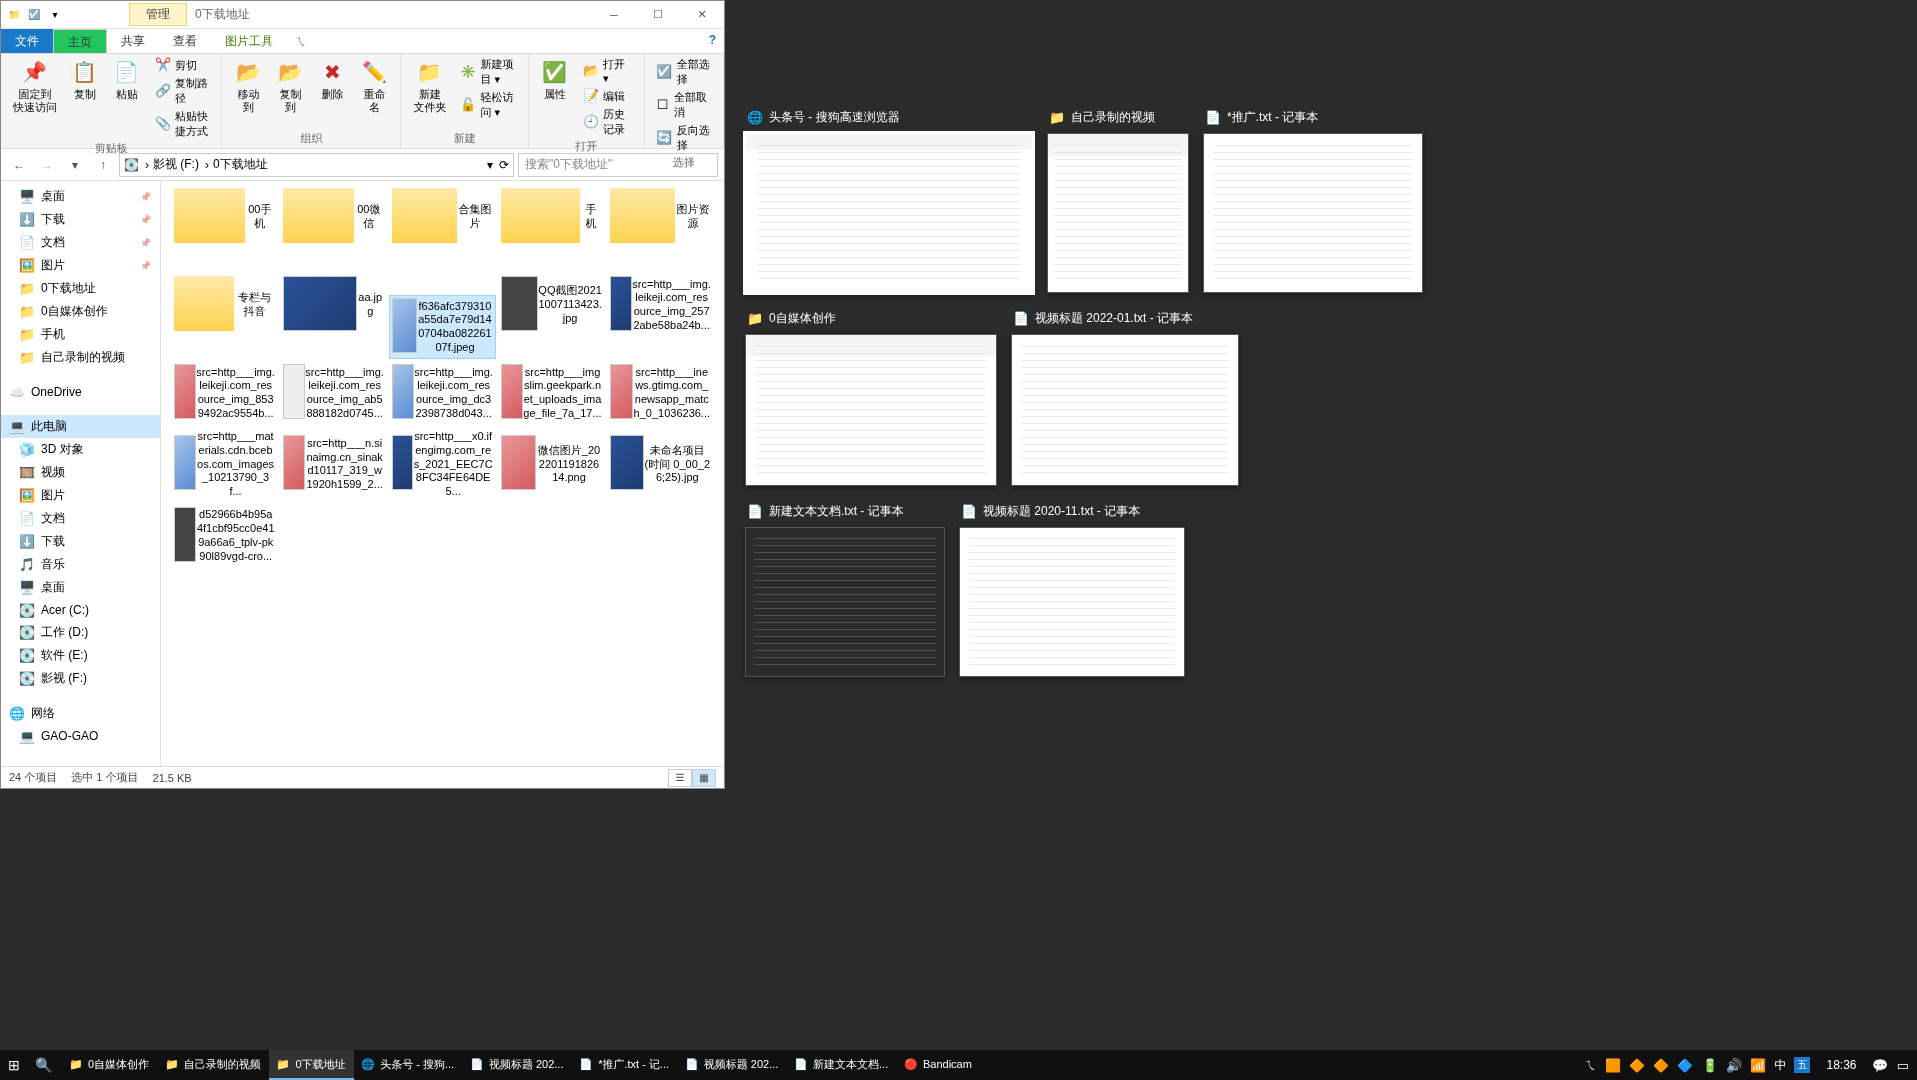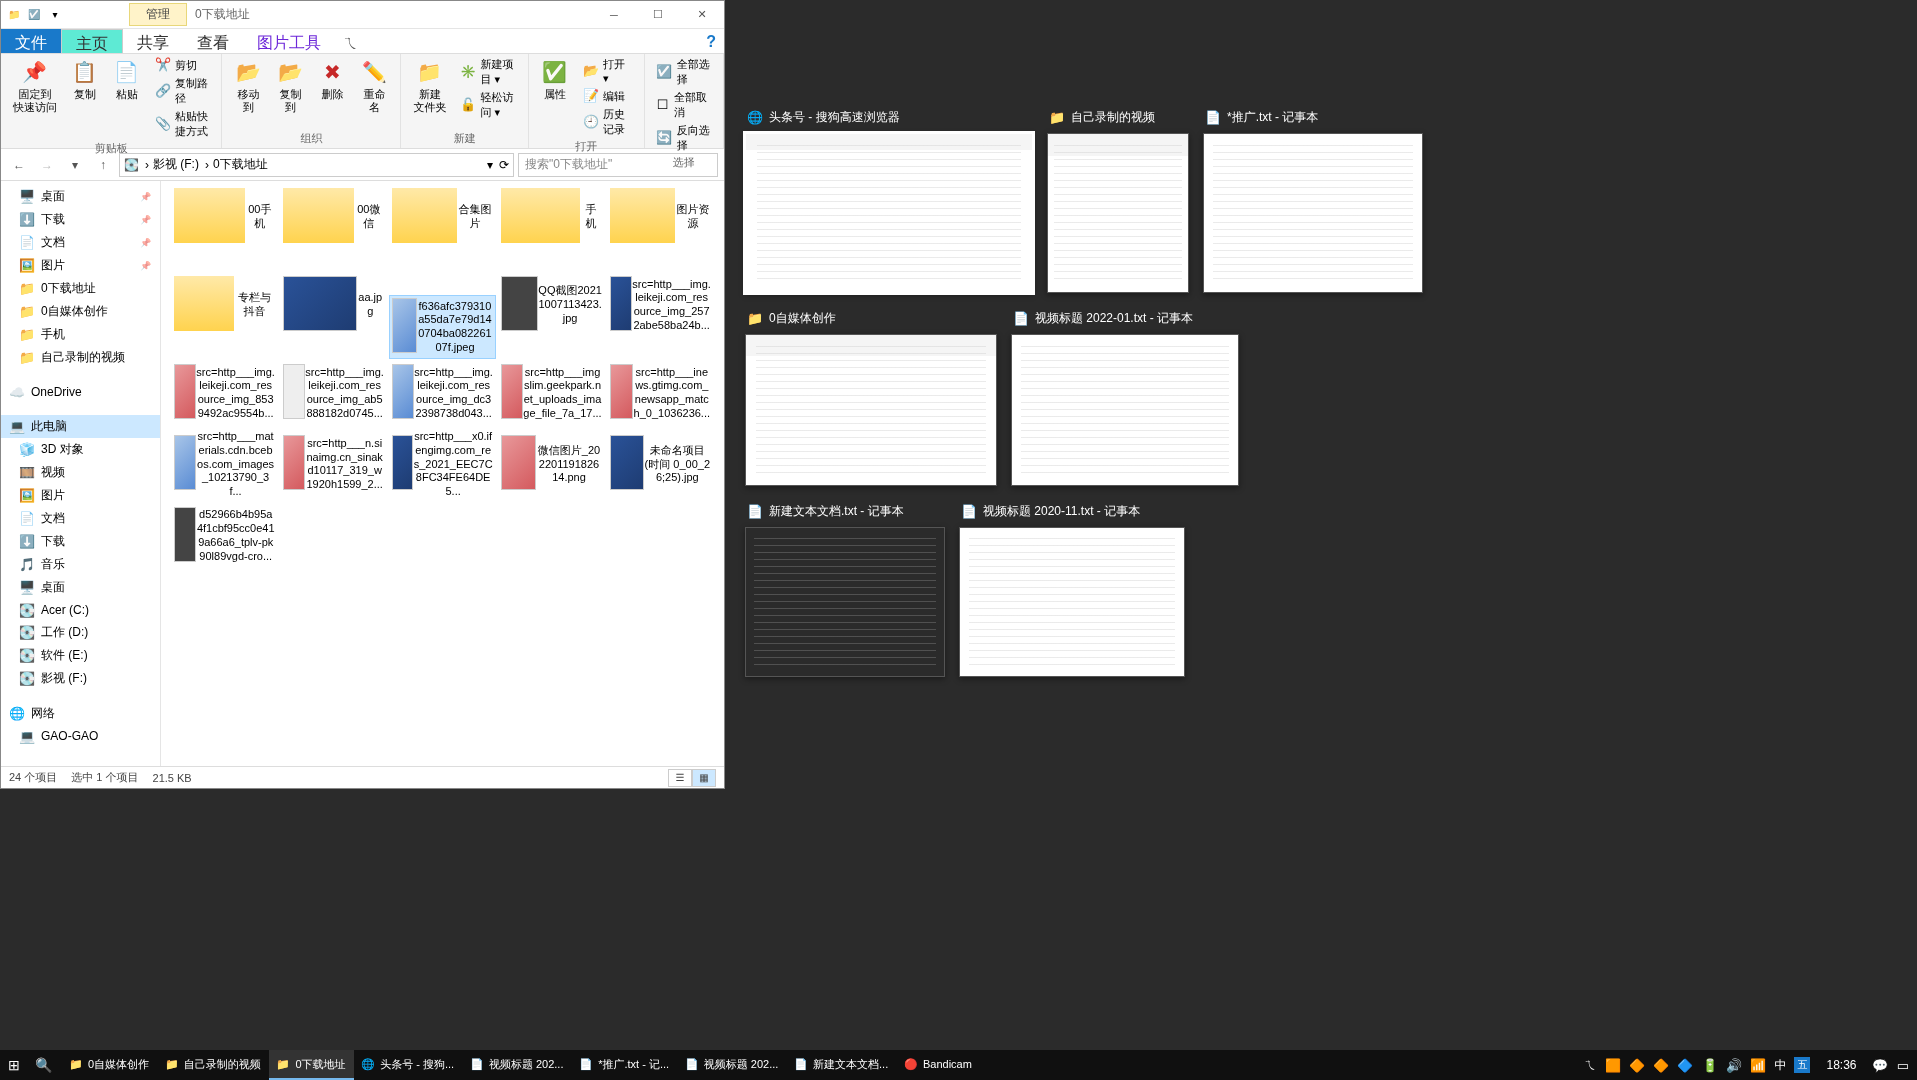--- a/index.html
+++ b/index.html
@@ -8,25 +8,25 @@
 
 .explorer { position: absolute; left: 0; top: 0; width: 725px; height: 789px; background: #fff; border: 1px solid #888; display: flex; flex-direction: column; }
 .titlebar { height: 28px; background: #fff; display: flex; align-items: center; font-size: 12px; border-bottom: 1px solid #e5e5e5; }
 .titlebar-icns { display: flex; gap: 4px; padding: 0 6px; }
 .titlebar-icn { width: 16px; height: 16px; display: flex; align-items: center; justify-content: center; font-size: 10px; }
 .title-tab { background: #fff3c9; border: 1px solid #e8d77a; padding: 2px 16px; font-size: 12px; color: #444; margin-left: 60px; }
 .title-text { margin-left: 8px; color: #666; font-size: 12px; }
 .win-ctrls { margin-left: auto; display: flex; }
 .win-ctrl { width: 44px; height: 28px; display: flex; align-items: center; justify-content: center; font-size: 11px; color: #555; }
 
-.ribbon-tabs { height: 24px; display: flex; align-items: stretch; font-size: 16px; }
+.ribbon-tabs { height: 24px; display: flex; align-items: stretch; font-size: 12px; }
 .ribbon-tab { padding: 4px 14px; color: #333; cursor: pointer; }
 .ribbon-tab.file { background: #1979ca; color: #fff; }
-.ribbon-tab.active { background: #5eead4; border-top: 1px solid #ccc; border-left: 1px solid #ccc; border-right: 1px solid #ccc; }
-.ribbon-tab.tools { color: #6d28d9; }
+.ribbon-tab.active { background: #22c55e; border-top: 1px solid #ccc; border-left: 1px solid #ccc; border-right: 1px solid #ccc; }
+.ribbon-tab.tools { color: #4d7c0f; }
 .ribbon-help { margin-left: auto; padding: 4px 8px; color: #1979ca; font-weight: bold; }
 .ribbon-chevron { padding: 4px 8px; color: #555; }
 
 .ribbon-body { height: 96px; background: #f5f5f5; border-top: 1px solid #ddd; border-bottom: 1px solid #ddd; display: flex; font-size: 11px; }
 .ribbon-grp { display: flex; flex-direction: column; align-items: center; padding: 2px 8px; border-right: 1px solid #e2e2e2; }
 .ribbon-grp-row { display: flex; gap: 6px; flex: 1; align-items: flex-start; }
 .ribbon-btn { display: flex; flex-direction: column; align-items: center; gap: 2px; padding: 2px 4px; cursor: pointer; text-align: center; line-height: 1.2; }
 .ribbon-btn .ico { width: 28px; height: 28px; display: flex; align-items: center; justify-content: center; font-size: 20px; }
 .ribbon-btn-sm { display: flex; align-items: center; gap: 4px; padding: 1px 4px; font-size: 11px; }
 .ribbon-btn-sm .ico { width: 16px; height: 16px; font-size: 13px; }

